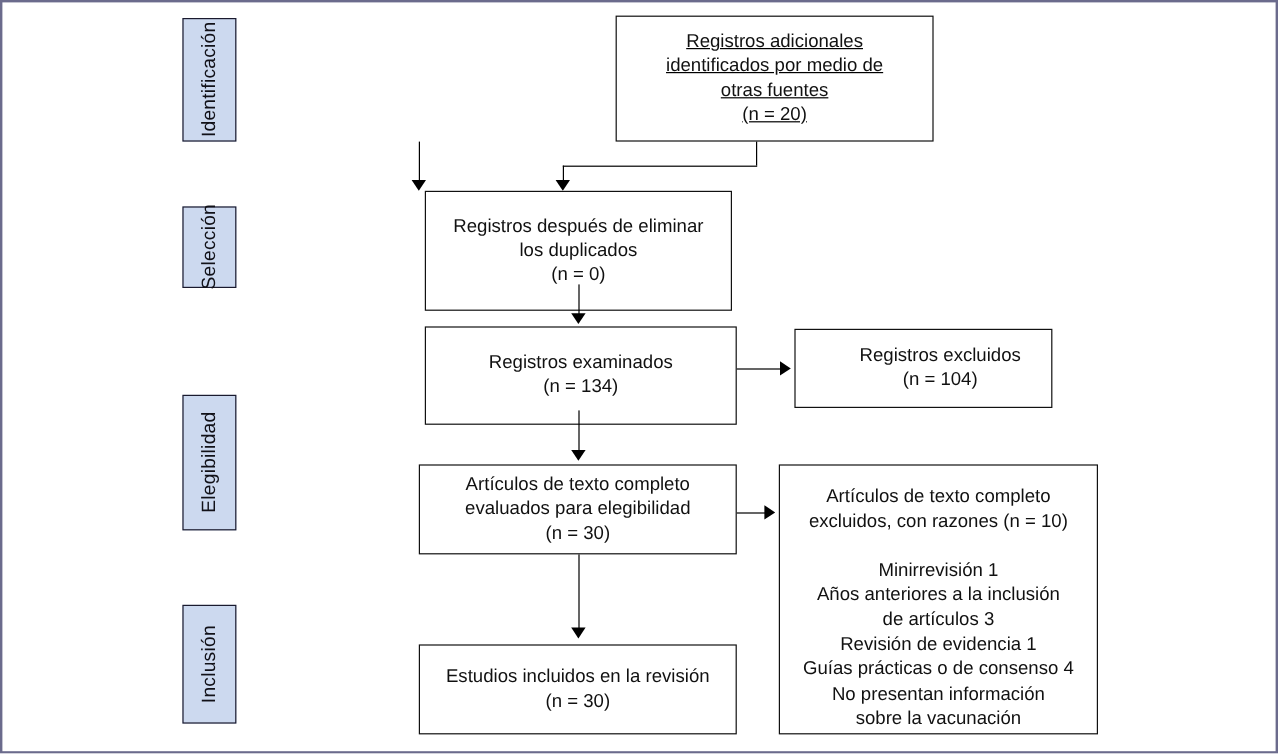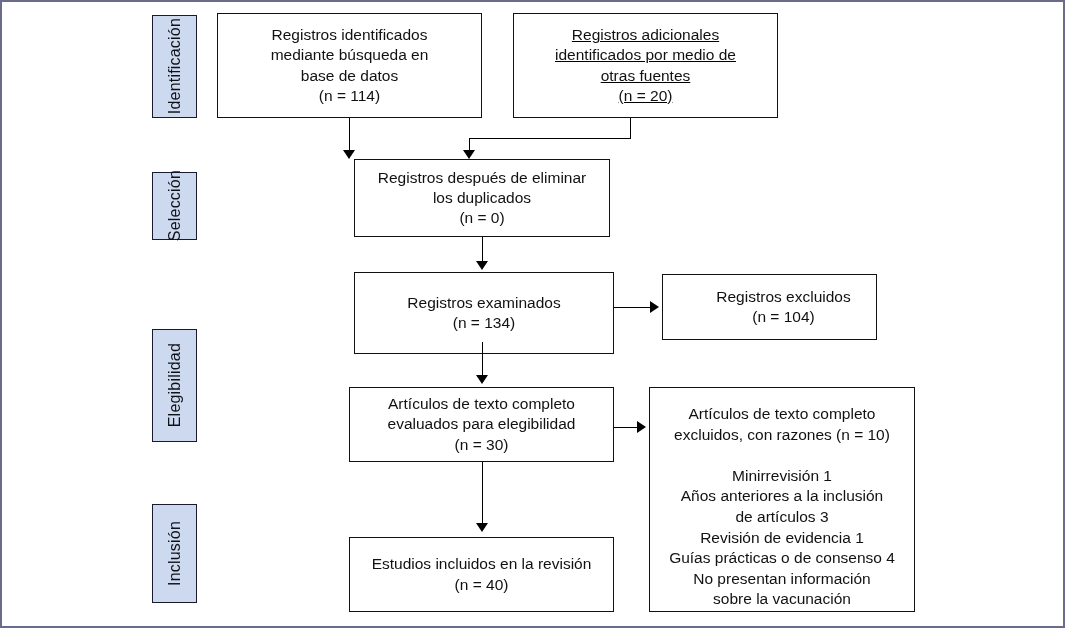--- a/index.html
+++ b/index.html
@@ -111,43 +111,37 @@
   </div>
 
   <div class="stage" style="left:150px; top:327px; width:45px; height:113px;">
     <span class="stage-text">Elegibilidad</span>
   </div>
 
   <div class="stage" style="left:150px; top:502px; width:45px; height:99px;">
     <span class="stage-text">Inclusión</span>
   </div>
 
-  <div class="node" style="left:215px; top:11px; width:265px; height:105px;">
-    <span class="node-text">Registros identificados
-mediante búsqueda en
-base de datos
-(n = 114)</span>
-  </div>
 
   <div class="node" style="left:511px; top:11px; width:265px; height:105px;text-decoration:underline;">
     <span class="node-text">Registros adicionales
 identificados por medio de
 otras fuentes
 (n = 20)</span>
   </div>
 
   <div class="vline" style="left:347px; top:116px; height:35px;"></div>
   <div class="arrow-down" style="left:341px; top:148px;"></div>
 
   <div class="vline" style="left:628px; top:116px; height:20px;"></div>
   <div class="hline" style="left:467px; top:136px; width:162px;"></div>
   <div class="vline" style="left:467px; top:136px; height:15px;"></div>
   <div class="arrow-down" style="left:461px; top:148px;"></div>
 
-  <div class="node" style="left:352px; top:157px; width:256px; height:78px;">
+  <div class="node" style="left:352px; top:157px; width:256px; height:100px;">
     <span class="node-text">Registros después de eliminar
 los duplicados
 (n = 0)</span>
   </div>
 
   <div class="vline" style="left:480px; top:235px; height:26px;"></div>
   <div class="arrow-down" style="left:474px; top:259px;"></div>
 
   <div class="node" style="left:352px; top:270px; width:260px; height:82px;">
     <span class="node-text">Registros examinados
@@ -185,16 +179,16 @@
   </div>
 
   <div class="hline" style="left:612px; top:425px; width:25px;"></div>
   <div class="arrow-right" style="left:635px; top:419px;"></div>
 
   <div class="vline" style="left:480px; top:460px; height:62px;"></div>
   <div class="arrow-down" style="left:474px; top:521px;"></div>
 
   <div class="node" style="left:347px; top:535px; width:265px; height:75px;">
     <span class="node-text">Estudios incluidos en la revisión
-(n = 40)</span>
+(n = 30)</span>
   </div>
 
 </div>
 
 </body></html>

